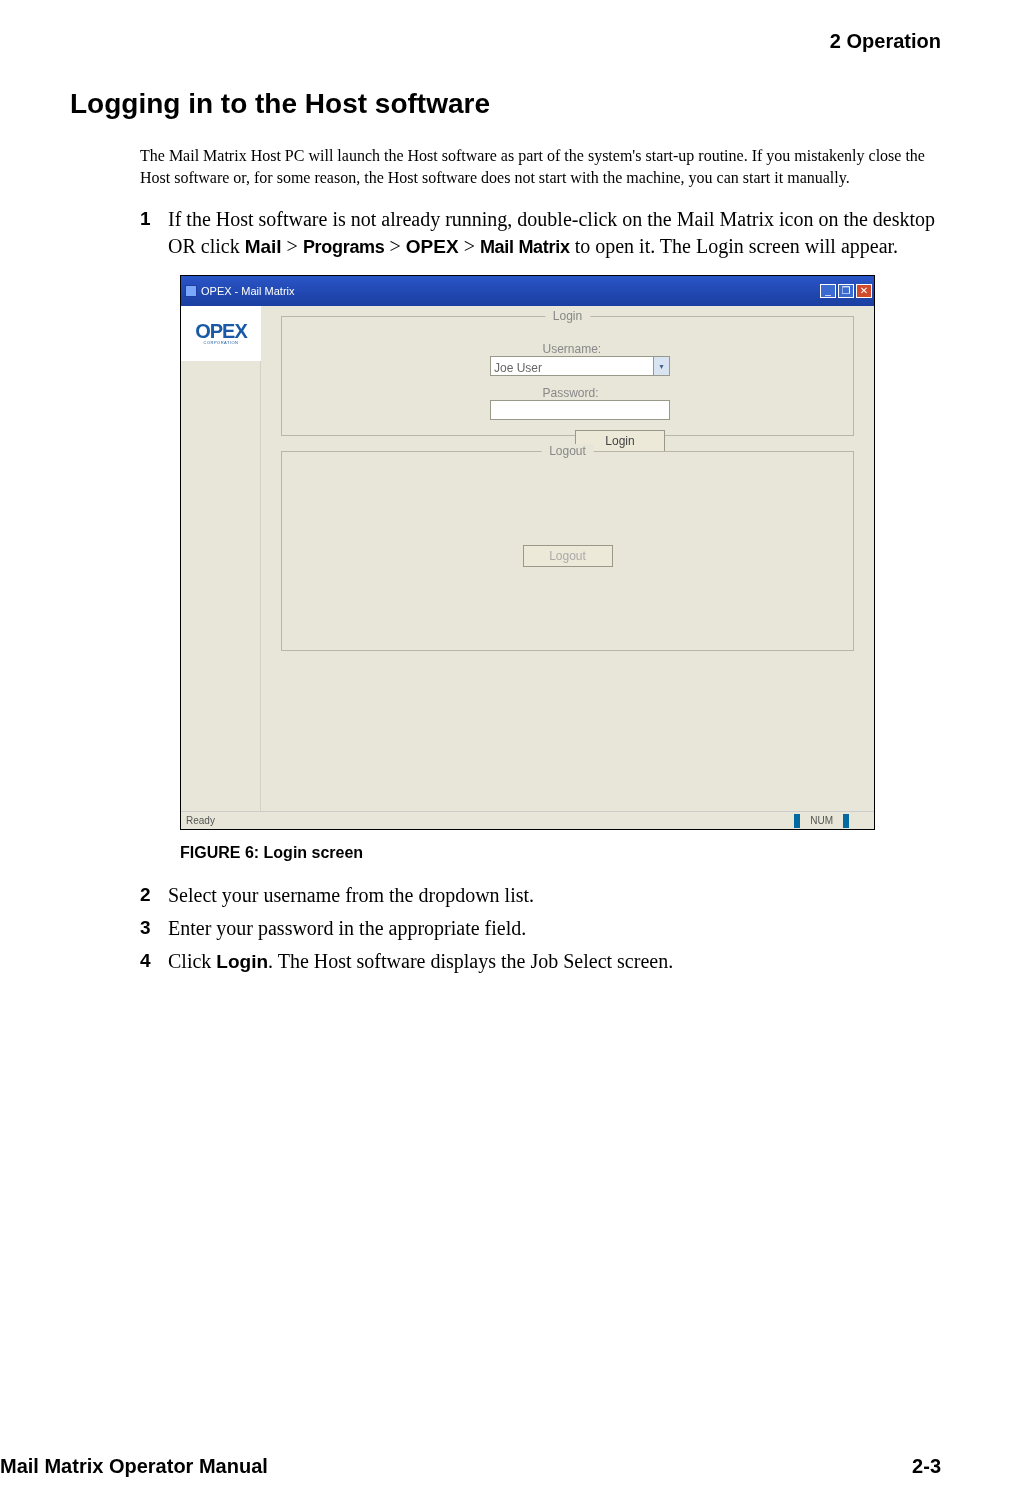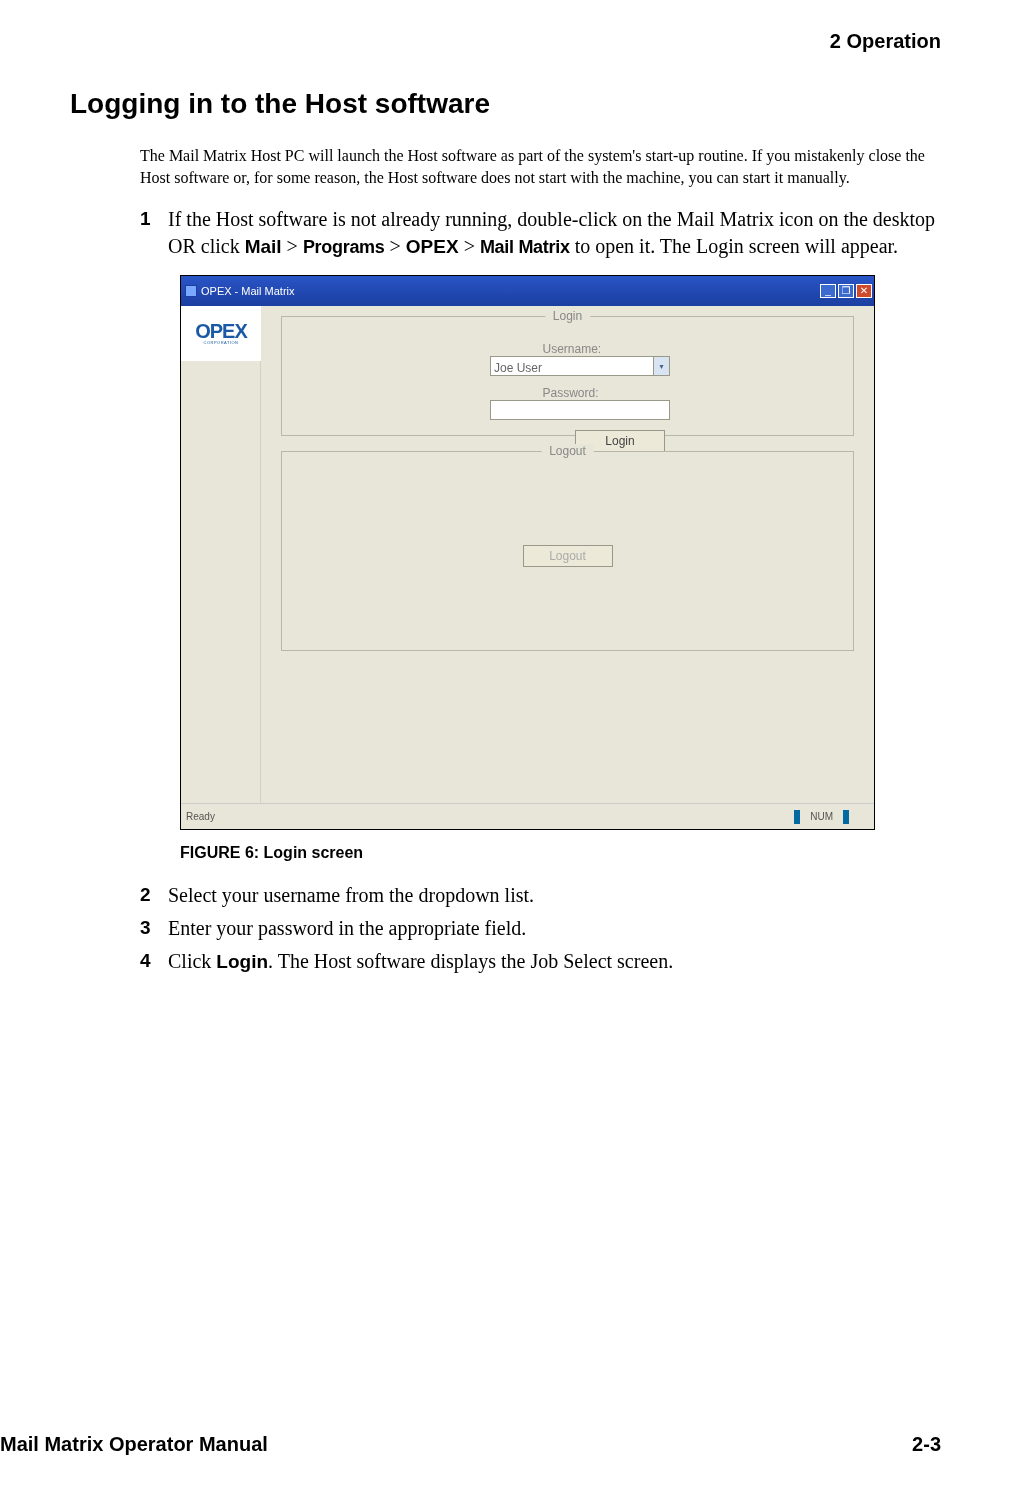--- a/index.html
+++ b/index.html
@@ -37,24 +37,24 @@
   .form-row { display: flex; align-items: center; margin-bottom: 10px; padding-left: 25px; flex-direction: column; }
   .form-label { width: 75px; font-size: 12px; color: #888; }
   .combo { width: 180px; height: 20px; background: #fff; border: 1px solid #9a9888; display: flex; align-items: flex-end; position: relative; }
   .combo-text { flex: 1; font-size: 12px; color: #666; padding-left: 3px; }
   .combo-arrow { width: 16px; height: 18px; background: #d8e4f2; border-left: 1px solid #9a9888; display: flex; align-items: center; justify-content: center; font-size: 8px; color: #45618a; }
   .pwd-input { width: 180px; height: 20px; background: #fff; border: 1px solid #9a9888; }
   .btn-row { text-align: center; padding-left: 105px; }
   .ui-btn { display: inline-block; min-width: 90px; height: 22px; background: #ece9d8; border: 1px solid #9a9888; font-size: 12px; color: #444; line-height: 20px; text-align: center; }
   .ui-btn.disabled { color: #aaa; }
   .logout-content { display: flex; align-items: center; justify-content: center; height: 100%; }
-  .statusbar { height: 26px; background: #e8e6d8; border-top: 1px solid #ccc; display: flex; align-items: center; font-size: 10px; color: #555; padding: 0 5px; justify-content: flex-end; }
+  .statusbar { height: 18px; background: #e8e6d8; border-top: 1px solid #ccc; display: flex; align-items: center; font-size: 10px; color: #555; padding: 0 5px; justify-content: flex-end; }
   .status-left { flex: 1; }
   .status-seg { border-left: 6px solid #0369a1; padding: 0 10px; height: 14px; line-height: 14px; }
-  .footer { position: absolute; bottom: 48px; left: 0; right: 0; display: flex; justify-content: space-between; padding: 0 70px 0 0; font-family: Arial, Helvetica, sans-serif; font-weight: bold; font-size: 20px; }
+  .footer { position: absolute; bottom: 26px; left: 0; right: 0; display: flex; justify-content: space-between; padding: 0 70px 0 0; font-family: Arial, Helvetica, sans-serif; font-weight: bold; font-size: 20px; }
 </style>
 </head>
 <body>
 
 <div class="page">
   <div class="chapter-header">2  Operation</div>
 
   <h2 class="section-title">Logging in to the Host software</h2>
 
   <p class="intro-para">The Mail Matrix Host PC will launch the Host software as part of the system's start-up routine. If you mistakenly close the Host software or, for some reason, the Host software does not start with the machine, you can start it manually.</p>

